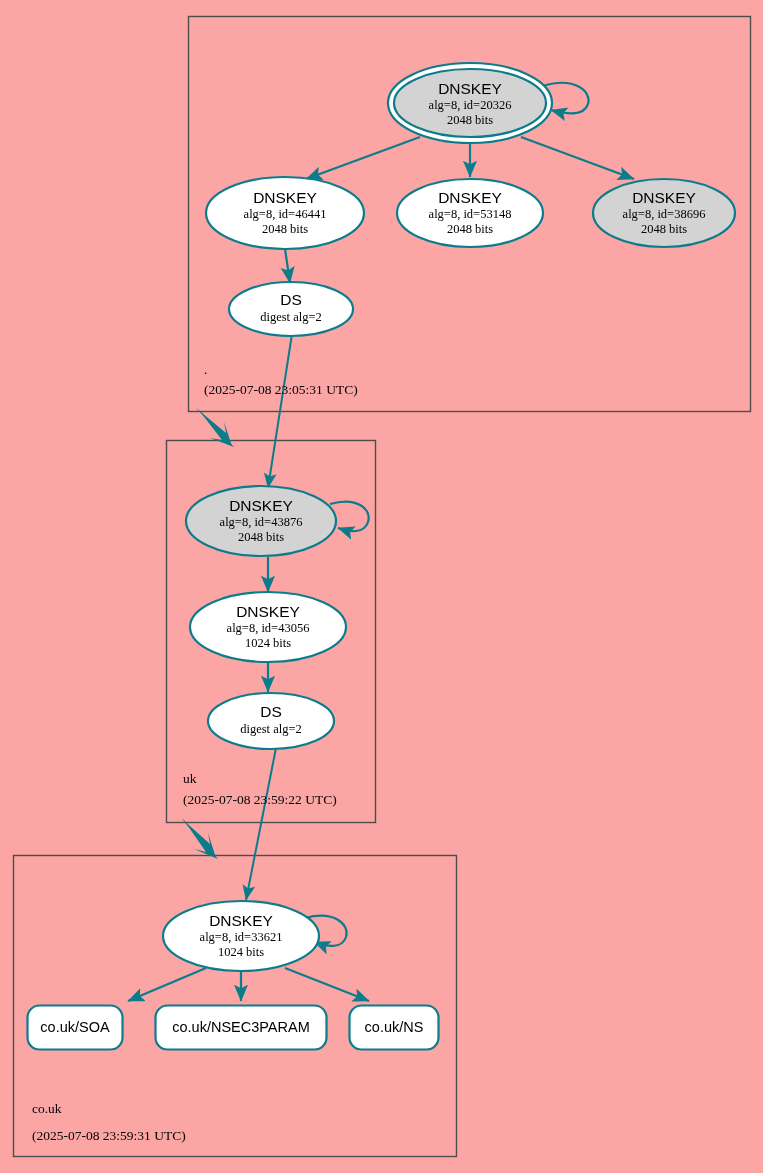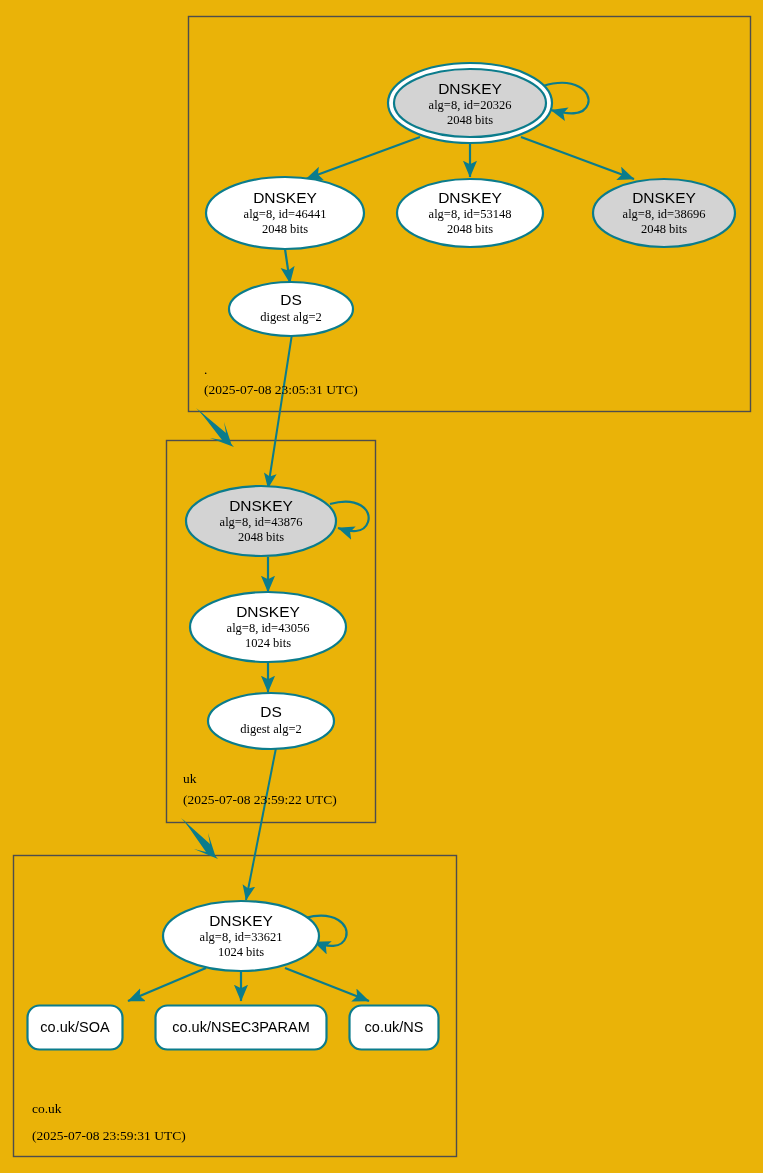--- a/index.html
+++ b/index.html
@@ -8,21 +8,21 @@
     background: #ffffff;
   }
   body {
     font-family: "Liberation Sans", sans-serif;
   }
   #canvas {
     position: relative;
     width: 763px;
     height: 1173px;
     overflow: hidden;
-    background: #eab308;
+    background: #fca5a5;
   }
   svg.layer {
     position: absolute;
     left: 0;
     top: 0;
     width: 763px;
     height: 1173px;
     overflow: visible;
   }
   .zonebox {

